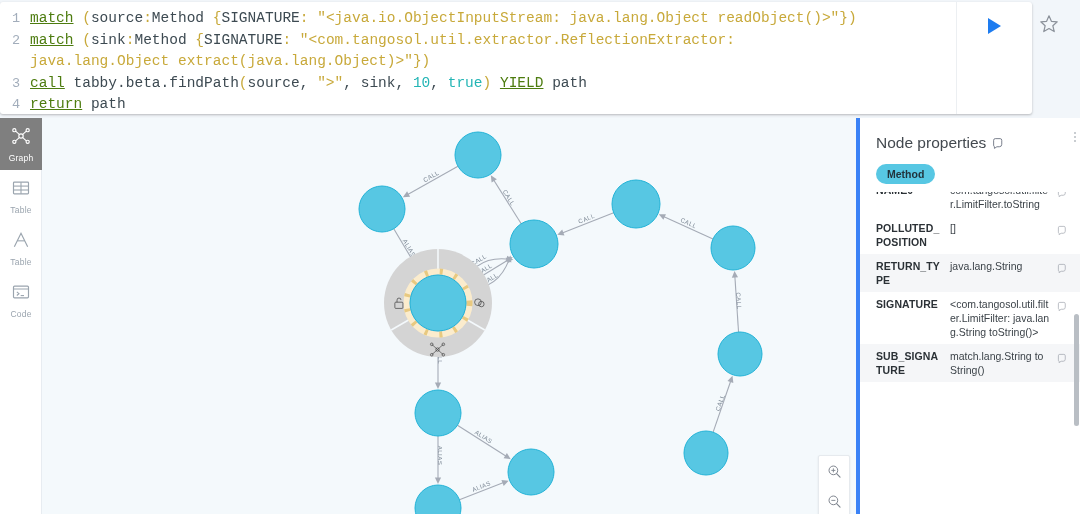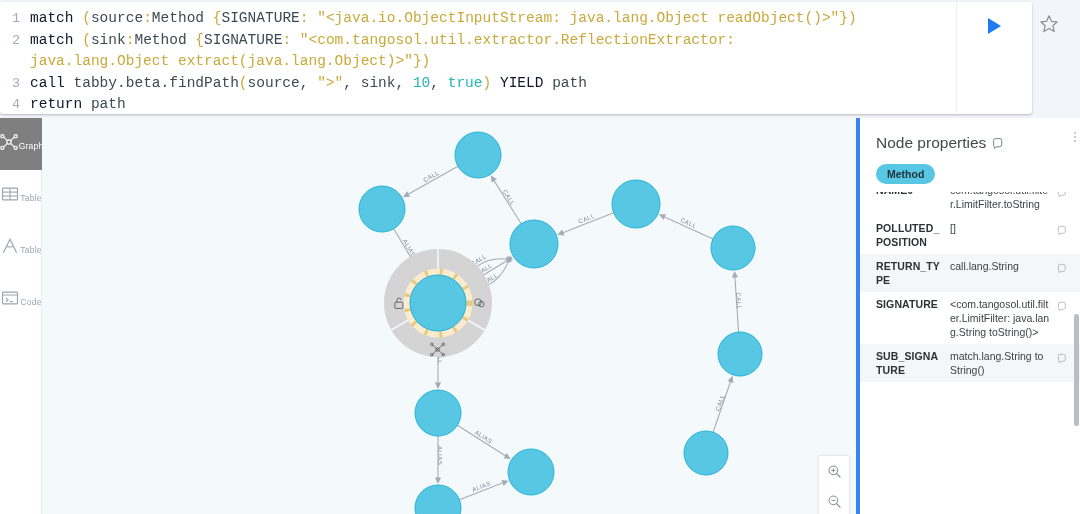--- a/index.html
+++ b/index.html
@@ -31,21 +31,21 @@
     overflow: hidden;
   }
   .code-line { display: flex; align-items: flex-start; }
   .gutter {
     width: 22px; min-width: 22px; text-align: right;
     color: #a2adbb; padding-right: 10px;
     font-size: 13.5px; line-height: 21.5px;
     user-select: none;
   }
   .code-text { flex: 1 1 auto; }
-  .tok-kw   { color: #0f172a; }
+  .tok-kw   { color: #4d7c0f; text-decoration: underline; }
   .tok-var  { color: #3d4a52; }
   .tok-punc { color: #c8a93a; }
   .tok-label{ color: #3d4a52; }
   .tok-prop { color: #3d4a52; }
   .tok-str  { color: #c8a93a; }
   .tok-num  { color: #23b5b5; }
   .tok-bool { color: #23b5b5; }
   .tok-plain{ color: #3d4a52; }
 
   .editor-actions {
@@ -71,21 +71,21 @@
   }
 
   
   .rail {
     position: absolute; left: 0; top: 118px; width: 42px; height: 396px;
     background: #ffffff;
     border-right: 1px solid #e7ecf1;
   }
   .rail-item {
     width: 42px; height: 52px;
-    display: flex; flex-direction: row;
+    display: flex; flex-direction: column;
     align-items: center; justify-content: center;
     color: #9aa4ae; cursor: pointer;
   }
   .rail-item.active { background: #7f7f7f; color: #ffffff; }
   .rail-label { font-size: 8.5px; margin-top: 3px; letter-spacing: .2px; }
 
   
   .graph {
     position: absolute; left: 42px; top: 118px;
     width: 814px; height: 396px;
@@ -421,21 +421,21 @@
           </div>
           <div class="prop-row">
             <div class="prop-key">POLLUTED_POSITION</div>
             <div class="prop-val">[]</div>
             <span class="copy-ico"><svg width="11" height="11" viewBox="0 0 16 16">
                 <path d="M4 2 h6 a2 2 0 0 1 2 2 v5 a3 3 0 0 1 -3 3 h-3 l-3 2 v-2 a2 2 0 0 1 -1 -2 v-6 a2 2 0 0 1 2 -2 z" fill="none" stroke="#6b7280" stroke-width="1.2"></path>
               </svg></span>
           </div>
           <div class="prop-row alt">
             <div class="prop-key">RETURN_TYPE</div>
-            <div class="prop-val">call.lang.String</div>
+            <div class="prop-val">java.lang.String</div>
             <span class="copy-ico"><svg width="11" height="11" viewBox="0 0 16 16">
                 <path d="M4 2 h6 a2 2 0 0 1 2 2 v5 a3 3 0 0 1 -3 3 h-3 l-3 2 v-2 a2 2 0 0 1 -1 -2 v-6 a2 2 0 0 1 2 -2 z" fill="none" stroke="#6b7280" stroke-width="1.2"></path>
               </svg></span>
           </div>
           <div class="prop-row">
             <div class="prop-key">SIGNATURE</div>
             <div class="prop-val">&lt;com.tangosol.util.filter.LimitFilter: java.lang.String toString()&gt;</div>
             <span class="copy-ico"><svg width="11" height="11" viewBox="0 0 16 16">
                 <path d="M4 2 h6 a2 2 0 0 1 2 2 v5 a3 3 0 0 1 -3 3 h-3 l-3 2 v-2 a2 2 0 0 1 -1 -2 v-6 a2 2 0 0 1 2 -2 z" fill="none" stroke="#6b7280" stroke-width="1.2"></path>
               </svg></span>

